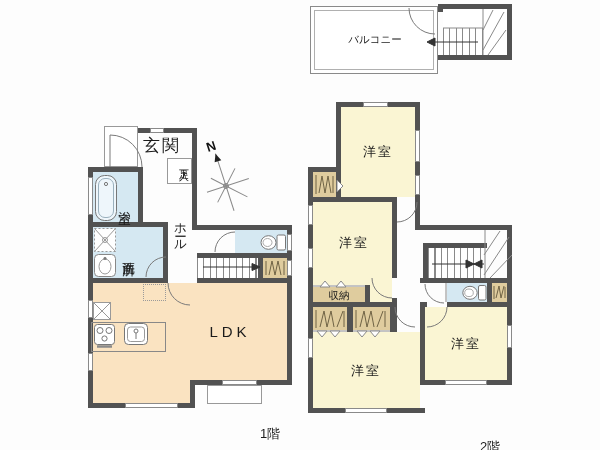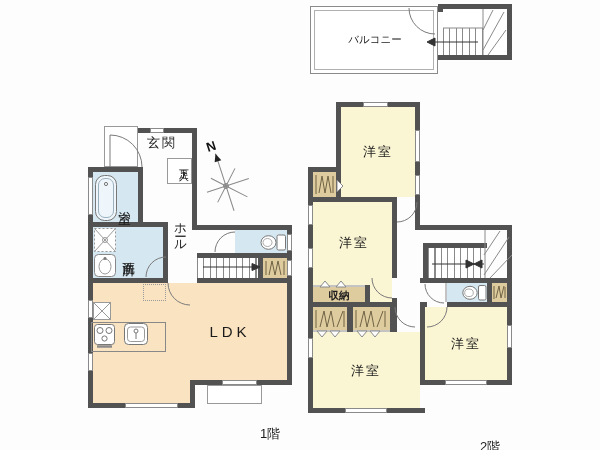--- a/index.html
+++ b/index.html
@@ -227,28 +227,28 @@
       <g stroke="#8a8a8a" stroke-width="1" fill="none">
         <path d="M0,0 L0,-34 M0,0 L0,26 M0,0 L24,0 M0,0 L-20,0"></path>
         <path d="M0,0 L14,-14 M0,0 L-13,13 M0,0 L-12,-12 M0,0 L17,17"></path>
         <circle cx="0" cy="0" r="2.4"></circle>
       </g>
       <polygon points="0,-34 -3.5,-26 3.5,-26" fill="#222"></polygon>
       <text x="-2" y="-38" text-anchor="middle" font-size="13" font-weight="bold" fill="#111" font-family="Liberation Sans, sans-serif">N</text>
     </g>
   </svg>
 
-  <div class="lbl" style="left:140px;top:136px;width:44px;font-size:13px;letter-spacing:2px;">玄関</div>
+  <div class="lbl" style="left:140px;top:136px;width:44px;font-size:17px;letter-spacing:2px;">玄関</div>
   <div class="lbl vt" style="left:178px;top:137px;height:50px;font-size:10px;">下足入</div>
   <div class="lbl vt" style="left:117px;top:183px;height:38px;font-size:12.5px;">浴室</div>
   <div class="lbl vt" style="left:121px;top:227px;height:52px;font-size:12.5px;">洗面所</div>
   <div class="lbl vt" style="left:173px;top:206px;height:48px;font-size:12.5px;">ホール</div>
   <div class="lbl" style="left:330px;top:33px;width:90px;font-size:10.5px;">バルコニー</div>
   <div class="lbl" style="left:195px;top:323px;width:70px;font-size:15px;letter-spacing:4px;">LDK</div>
   <div class="lbl" style="left:350px;top:145px;width:56px;font-size:13px;letter-spacing:2px;">洋室</div>
   <div class="lbl" style="left:326px;top:236px;width:56px;font-size:13px;letter-spacing:2px;">洋室</div>
-  <div class="lbl" style="left:314px;top:289px;width:50px;font-size:10.5px;font-weight:bold;">収納</div>
+  <div class="lbl" style="left:314px;top:289px;width:50px;font-size:10.5px;">収納</div>
   <div class="lbl" style="left:338px;top:364px;width:56px;font-size:13px;letter-spacing:2px;">洋室</div>
   <div class="lbl" style="left:438px;top:337px;width:56px;font-size:13px;letter-spacing:2px;">洋室</div>
   <div class="lbl" style="left:250px;top:427px;width:40px;font-size:13px;">1階</div>
   <div class="lbl" style="left:470px;top:440px;width:40px;font-size:13px;">2階</div>
 
 </div>
 
 </body></html>

